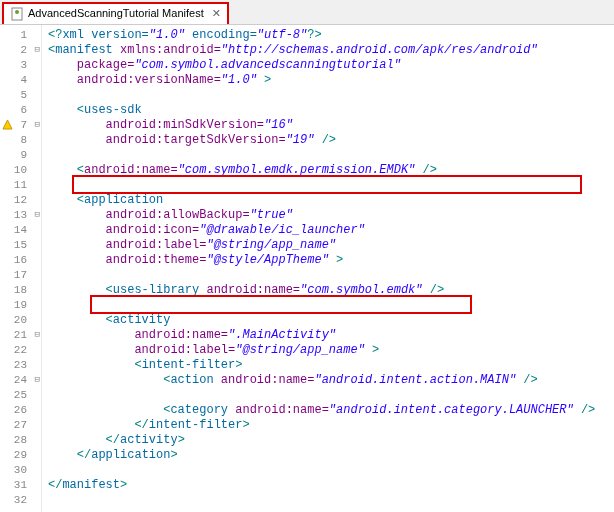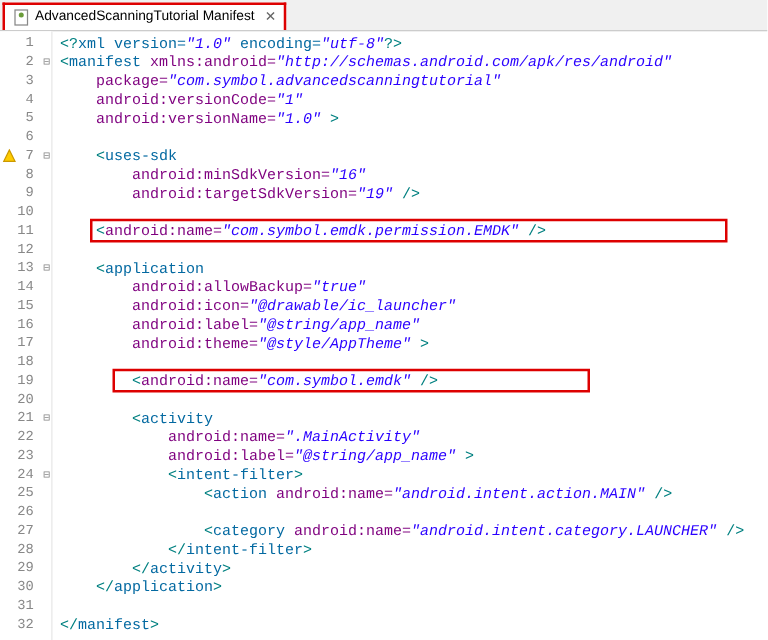--- a/index.html
+++ b/index.html
@@ -147,36 +147,35 @@
       <div class="gutter-line">
         <span class="ln">32</span>
       </div>
     </div>
   <div class="code">
     <div class="hl-box hl1"></div>
     <div class="hl-box hl2"></div>
   <div class="code-line"><span class="t-sym">&lt;?</span><span class="t-tag">xml version=</span><span class="t-str">"1.0"</span><span class="t-tag"> encoding=</span><span class="t-str">"utf-8"</span><span class="t-sym">?&gt;</span></div>
       <div class="code-line"><span class="t-sym">&lt;</span><span class="t-tag">manifest </span><span class="t-attr">xmlns:android=</span><span class="t-str">"http://schemas.android.com/apk/res/android"</span></div>
       <div class="code-line"><span class="">    </span><span class="t-attr">package=</span><span class="t-str">"com.symbol.advancedscanningtutorial"</span></div>
-      <div class="code-line"><span class="">    </span><span class="t-attr">android:versionCode=</span><span class="t-str">"1"</span></div>
       <div class="code-line"><span class="">    </span><span class="t-attr">android:versionName=</span><span class="t-str">"1.0"</span><span class="t-sym"> &gt;</span></div>
       <div class="code-line"></div>
       <div class="code-line"><span class="t-sym">    &lt;</span><span class="t-tag">uses-sdk</span></div>
       <div class="code-line"><span class="">        </span><span class="t-attr">android:minSdkVersion=</span><span class="t-str">"16"</span></div>
       <div class="code-line"><span class="">        </span><span class="t-attr">android:targetSdkVersion=</span><span class="t-str">"19"</span><span class="t-sym"> /&gt;</span></div>
       <div class="code-line"></div>
       <div class="code-line"><span class="t-sym">    &lt;</span><span class="t-attr">android:name=</span><span class="t-str">"com.symbol.emdk.permission.EMDK"</span><span class="t-sym"> /&gt;</span></div>
       <div class="code-line"></div>
       <div class="code-line"><span class="t-sym">    &lt;</span><span class="t-tag">application</span></div>
       <div class="code-line"><span class="">        </span><span class="t-attr">android:allowBackup=</span><span class="t-str">"true"</span></div>
       <div class="code-line"><span class="">        </span><span class="t-attr">android:icon=</span><span class="t-str">"@drawable/ic_launcher"</span></div>
       <div class="code-line"><span class="">        </span><span class="t-attr">android:label=</span><span class="t-str">"@string/app_name"</span></div>
       <div class="code-line"><span class="">        </span><span class="t-attr">android:theme=</span><span class="t-str">"@style/AppTheme"</span><span class="t-sym"> &gt;</span></div>
       <div class="code-line"></div>
-      <div class="code-line"><span class="t-sym">        &lt;</span><span class="t-attr">android:name=</span><span class="t-str">"com.symbol.emdk"</span><span class="t-sym"> /&gt;</span></div>
+      <div class="code-line"><span class="t-sym">        &lt;</span><span class="t-tag">uses-library </span><span class="t-attr">android:name=</span><span class="t-str">"com.symbol.emdk"</span><span class="t-sym"> /&gt;</span></div>
       <div class="code-line"></div>
       <div class="code-line"><span class="t-sym">        &lt;</span><span class="t-tag">activity</span></div>
       <div class="code-line"><span class="">            </span><span class="t-attr">android:name=</span><span class="t-str">".MainActivity"</span></div>
       <div class="code-line"><span class="">            </span><span class="t-attr">android:label=</span><span class="t-str">"@string/app_name"</span><span class="t-sym"> &gt;</span></div>
       <div class="code-line"><span class="t-sym">            &lt;</span><span class="t-tag">intent-filter</span><span class="t-sym">&gt;</span></div>
       <div class="code-line"><span class="t-sym">                &lt;</span><span class="t-tag">action </span><span class="t-attr">android:name=</span><span class="t-str">"android.intent.action.MAIN"</span><span class="t-sym"> /&gt;</span></div>
       <div class="code-line"></div>
       <div class="code-line"><span class="t-sym">                &lt;</span><span class="t-tag">category </span><span class="t-attr">android:name=</span><span class="t-str">"android.intent.category.LAUNCHER"</span><span class="t-sym"> /&gt;</span></div>
       <div class="code-line"><span class="t-sym">            &lt;/</span><span class="t-tag">intent-filter</span><span class="t-sym">&gt;</span></div>
       <div class="code-line"><span class="t-sym">        &lt;/</span><span class="t-tag">activity</span><span class="t-sym">&gt;</span></div>

